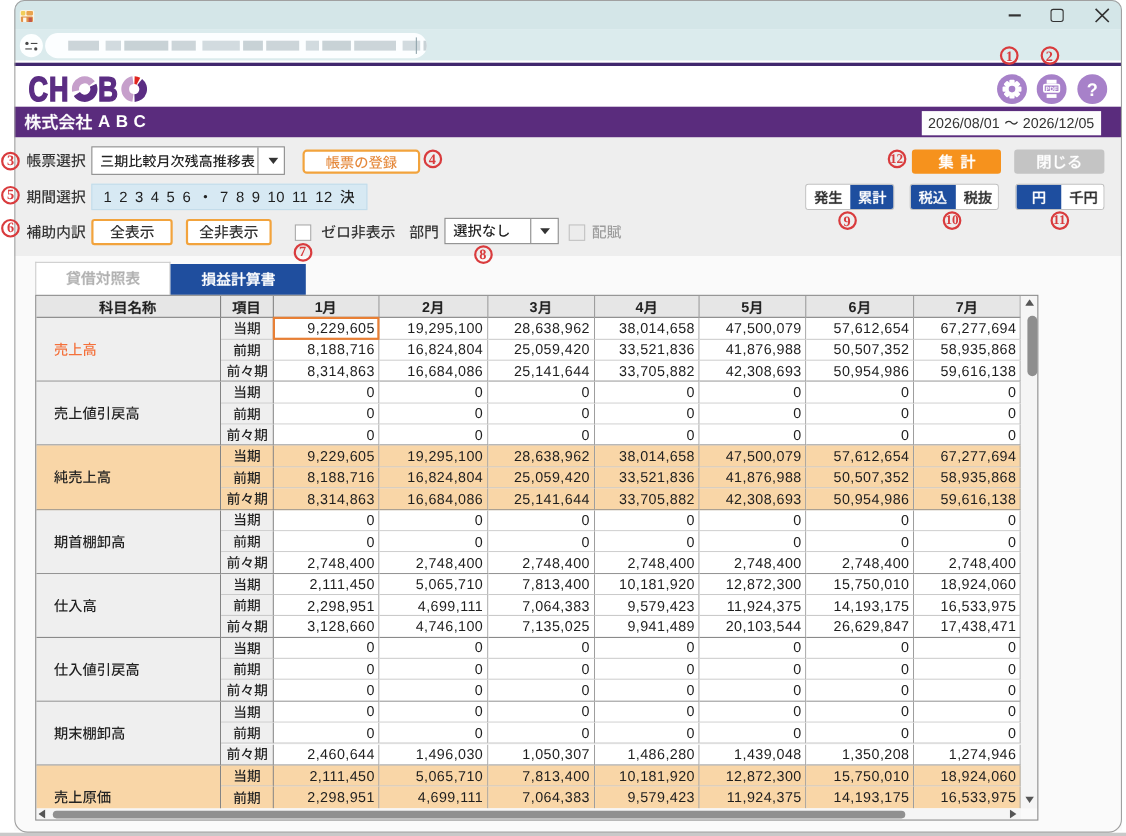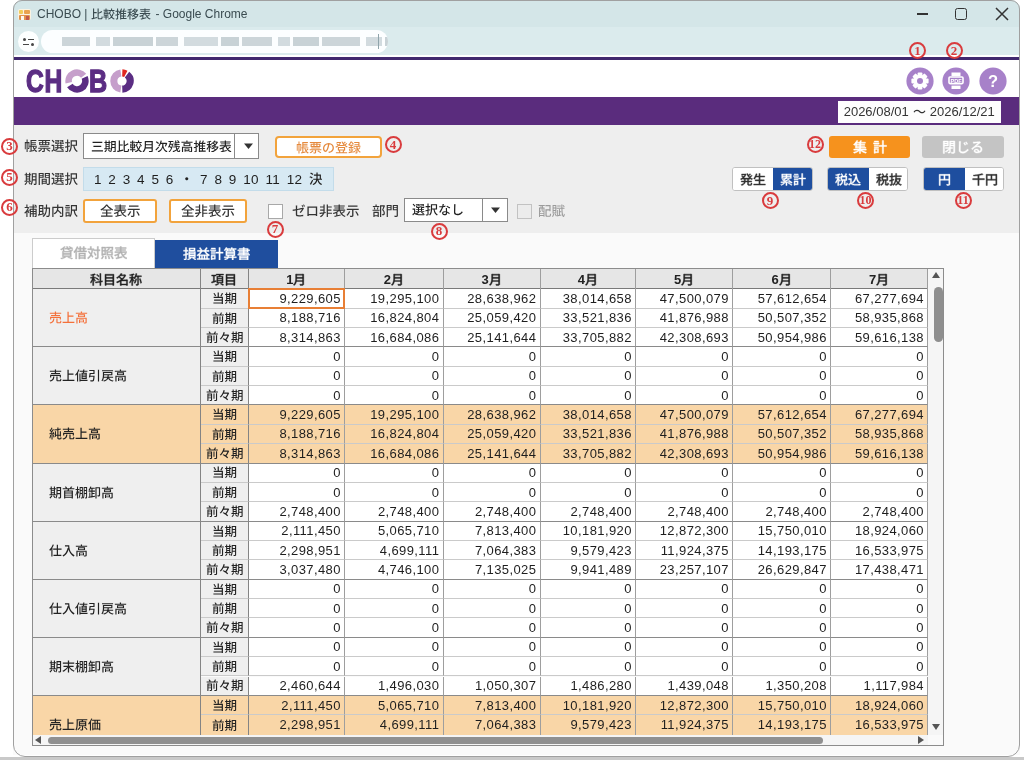--- a/index.html
+++ b/index.html
@@ -107,31 +107,20 @@
     <div style="left:13px;top:0;width:1006.5px;height:27px;background:#d4e6e8;border-radius:9px 9px 0 0"></div>
     <div style="left:13px;top:27px;width:1006.5px;height:28px;background:#dbebed"></div>
     <div style="left:13px;top:56.5px;width:1006.5px;height:3.5px;background:#41286e"></div>
     <div style="left:18px;top:9px;width:13px;height:11px;background:#faf3e2;border-radius:2px">
       <div style="left:1px;top:0.5px;width:4px;height:4px;background:#f2cd59;border-radius:1px"></div>
       <div style="left:6px;top:0.5px;width:6px;height:4px;background:#e9a34e;border-radius:1px"></div>
       <div style="left:1px;top:5.5px;width:11px;height:5px;background:#e2934b;border-radius:1px"></div>
       <div style="left:3px;top:6.5px;width:2.5px;height:4px;background:#fdf8ec"></div>
       <div style="left:8px;top:6.5px;width:2.5px;height:4px;background:#c2584a"></div>
     </div>
-    <div class="flex" style="left:37px;top:0;height:27px;gap:4px;color:#3a4b50;font-size:12px">
-      <span>CHOBO&nbsp;|</span>
-      <svg class="jt" width="60.0" height="12" viewBox="0 -880 5000 1000" fill="#3a4b50">
-        <use href="#u6bd4" x="0"></use>
-        <use href="#u8f03" x="1000"></use>
-        <use href="#u63a8" x="2000"></use>
-        <use href="#u79fb" x="3000"></use>
-        <use href="#u8868" x="4000"></use>
-      </svg>
-      <span>- Google Chrome</span>
-    </div>
     <div style="left:916.5px;top:13px;width:11px;height:1.7px;background:#333"></div>
     <div style="left:954.5px;top:7.5px;width:12px;height:12px;border:1.4px solid #333;border-radius:2.5px"></div>
     <svg style="position:absolute;left:994.5px;top:7px" width="14" height="14" viewBox="0 0 14 14">
       <path d="M1 1 L13 13 M13 1 L1 13" stroke="#333" stroke-width="1.5"></path>
     </svg>
     <div style="left:18px;top:31px;width:21px;height:21px;background:#fdffff;border-radius:50%">
       <div style="left:5px;top:6.5px;width:3.4px;height:3.4px;background:#474747;border-radius:50%"></div>
       <div style="left:10px;top:7.5px;width:6px;height:1.8px;background:#474747"></div>
       <div style="left:5px;top:12.5px;width:6px;height:1.8px;background:#474747"></div>
       <div style="left:12.6px;top:11.5px;width:3.4px;height:3.4px;background:#474747;border-radius:50%"></div>
@@ -181,26 +170,35 @@
       <rect x="-4.5" y="-8.5" width="9" height="3.6" fill="#fff"></rect>
       <rect x="-7" y="-4" width="14" height="6.6" rx="1" fill="none" stroke="#fff" stroke-width="1.6"></rect>
       <text x="0" y="2" font-size="5.6" font-weight="bold" fill="#fff" text-anchor="middle" font-family="Liberation Sans">PDF</text>
       <rect x="-4.5" y="4.6" width="9" height="3.4" fill="#fff"></rect>
     </svg>
     <svg style="position:absolute;left:978.5px;top:66.5px" width="28" height="28" viewBox="-14 -14 28 28">
       <circle r="13.6" fill="#a781c9"></circle>
       <text x="0" y="6" font-size="16.5" font-weight="bold" fill="#fff" text-anchor="middle" font-family="Liberation Sans">?</text>
     </svg>
     <div style="left:13px;top:97px;width:1006.5px;height:27.5px;background:#5a2c7d"></div>
+    <div class="flex" style="left:22px;top:97px;height:27.5px;gap:1px">
+      <svg class="jt" width="62.0" height="15.5" viewBox="0 -880 4000 1000" fill="#fff" stroke="#fff" stroke-width="30" stroke-linejoin="round">
+        <use href="#u682a" x="0"></use>
+        <use href="#u5f0f" x="1000"></use>
+        <use href="#u4f1a" x="2000"></use>
+        <use href="#u793e" x="3000"></use>
+      </svg>
+      <span style="color:#fff;font-weight:bold;font-size:15.5px;letter-spacing:5px;margin-left:4px">ABC</span>
+    </div>
     <div class="flex" style="left:838px;top:100.5px;width:162.5px;height:22px;background:#fdfdfd;justify-content:center;gap:4px;font-size:13px;color:#333">
       <span>2026/08/01</span>
       <svg class="jt" width="13.0" height="13" viewBox="0 -880 1000 1000" fill="#333">
         <use href="#uff5e" x="0"></use>
       </svg>
-      <span>2026/12/21</span>
+      <span>2026/12/05</span>
     </div>
     <div style="left:13px;top:124.5px;width:1006.5px;height:108.5px;background:#eeeeee"></div>
     <div style="left:13px;top:233px;width:1006.5px;height:522px;background:#fafafa"></div>
     <div class="flex" style="left:24px;top:133px;height:26px">
       <svg class="jt" width="54.0" height="13.5" viewBox="0 -880 4000 1000" fill="#333">
         <use href="#u5e33" x="0"></use>
         <use href="#u7968" x="1000"></use>
         <use href="#u9078" x="2000"></use>
         <use href="#u629e" x="3000"></use>
       </svg>
@@ -909,33 +907,33 @@
         <span class="num">16,533,975</span>
       </div>
       <div class="flex" style="left:168.5px;top:291.34px;width:47.5px;height:19.36px;background:#efefef;border-right:1px solid #848484;border-bottom:1px solid #8a8a8a;justify-content:center">
         <svg class="jt" width="37.5" height="12.5" viewBox="0 -880 3000 1000" fill="#222">
           <use href="#u524d" x="0"></use>
           <use href="#u3005" x="1000"></use>
           <use href="#u671f" x="2000"></use>
         </svg>
       </div>
       <div class="flex" style="left:216.0px;top:291.34px;width:96.5px;height:19.36px;background:#fff;border-right:1px solid #9e9e9e;border-bottom:1px solid #8a8a8a;justify-content:flex-end;padding-right:3.2px">
-        <span class="num">3,037,480</span>
+        <span class="num">3,128,660</span>
       </div>
       <div class="flex" style="left:312.5px;top:291.34px;width:98.5px;height:19.36px;background:#fff;border-right:1px solid #9e9e9e;border-bottom:1px solid #8a8a8a;justify-content:flex-end;padding-right:3.2px">
         <span class="num">4,746,100</span>
       </div>
       <div class="flex" style="left:411.0px;top:291.34px;width:97.0px;height:19.36px;background:#fff;border-right:1px solid #9e9e9e;border-bottom:1px solid #8a8a8a;justify-content:flex-end;padding-right:3.2px">
         <span class="num">7,135,025</span>
       </div>
       <div class="flex" style="left:508.0px;top:291.34px;width:95.5px;height:19.36px;background:#fff;border-right:1px solid #9e9e9e;border-bottom:1px solid #8a8a8a;justify-content:flex-end;padding-right:3.2px">
         <span class="num">9,941,489</span>
       </div>
       <div class="flex" style="left:603.5px;top:291.34px;width:97.0px;height:19.36px;background:#fff;border-right:1px solid #9e9e9e;border-bottom:1px solid #8a8a8a;justify-content:flex-end;padding-right:3.2px">
-        <span class="num">23,257,107</span>
+        <span class="num">20,103,544</span>
       </div>
       <div class="flex" style="left:700.5px;top:291.34px;width:98.0px;height:19.36px;background:#fff;border-right:1px solid #9e9e9e;border-bottom:1px solid #8a8a8a;justify-content:flex-end;padding-right:3.2px">
         <span class="num">26,629,847</span>
       </div>
       <div class="flex" style="left:798.5px;top:291.34px;width:97.2px;height:19.36px;background:#fff;border-right:1px solid #9e9e9e;border-bottom:1px solid #8a8a8a;justify-content:flex-end;padding-right:3.2px">
         <span class="num">17,438,471</span>
       </div>
       <div class="flex" style="left:0;top:310.70px;width:168.5px;height:58.08px;background:#efefef;border-right:1px solid #848484;border-bottom:1px solid #8a8a8a;padding-left:16px">
         <svg class="jt" width="78.0" height="13" viewBox="0 -880 6000 1000" fill="#222">
           <use href="#u4ed5" x="0"></use>
@@ -1110,21 +1108,21 @@
       <div class="flex" style="left:508.0px;top:407.50px;width:95.5px;height:19.36px;background:#fff;border-right:1px solid #9e9e9e;border-bottom:1px solid #8a8a8a;justify-content:flex-end;padding-right:3.2px">
         <span class="num">1,486,280</span>
       </div>
       <div class="flex" style="left:603.5px;top:407.50px;width:97.0px;height:19.36px;background:#fff;border-right:1px solid #9e9e9e;border-bottom:1px solid #8a8a8a;justify-content:flex-end;padding-right:3.2px">
         <span class="num">1,439,048</span>
       </div>
       <div class="flex" style="left:700.5px;top:407.50px;width:98.0px;height:19.36px;background:#fff;border-right:1px solid #9e9e9e;border-bottom:1px solid #8a8a8a;justify-content:flex-end;padding-right:3.2px">
         <span class="num">1,350,208</span>
       </div>
       <div class="flex" style="left:798.5px;top:407.50px;width:97.2px;height:19.36px;background:#fff;border-right:1px solid #9e9e9e;border-bottom:1px solid #8a8a8a;justify-content:flex-end;padding-right:3.2px">
-        <span class="num">1,117,984</span>
+        <span class="num">1,274,946</span>
       </div>
       <div class="flex" style="left:0;top:426.86px;width:168.5px;height:58.08px;background:#f9d6a7;border-right:1px solid #848484;border-bottom:none;padding-left:16px">
         <svg class="jt" width="52.0" height="13" viewBox="0 -880 4000 1000" fill="#222">
           <use href="#u58f2" x="0"></use>
           <use href="#u4e0a" x="1000"></use>
           <use href="#u539f" x="2000"></use>
           <use href="#u4fa1" x="3000"></use>
         </svg>
       </div>
       <div class="flex" style="left:168.5px;top:426.86px;width:47.5px;height:19.36px;background:#f9d6a7;border-right:1px solid #848484;border-bottom:1px solid #cacaca;justify-content:center">

